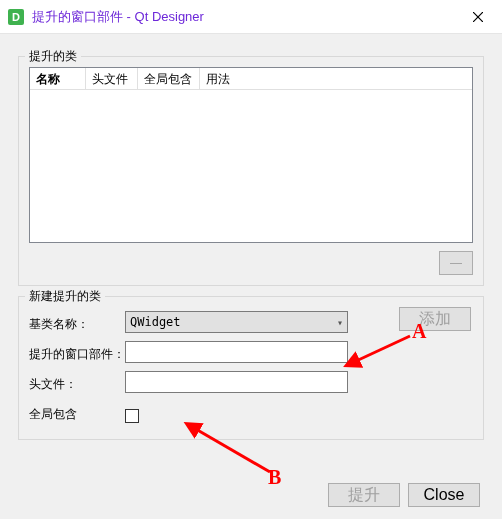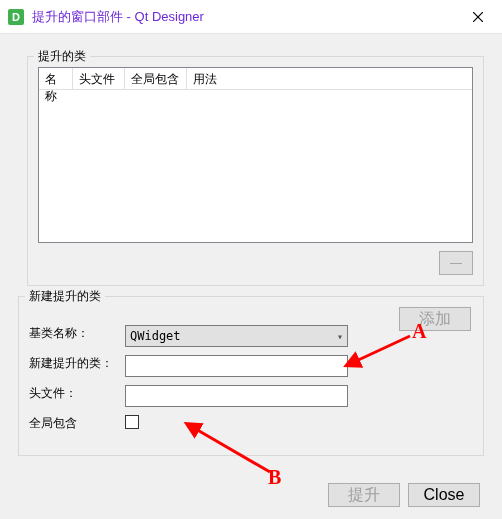--- a/index.html
+++ b/index.html
@@ -71,35 +71,35 @@
     height: 22px;
   }
   .table-head .th {
     border-right: 1px solid #e0e0e0;
     border-bottom: 1px solid #e0e0e0;
     padding: 3px 6px;
     background: #fff;
     font-size: 12px;
   }
   .th:last-child { border-right: none; }
-  .th.name   { width: 34px; }
+  .th.name   { width: 56px; font-weight: bold; }
   .th.header { width: 52px; }
   .th.global { width: 62px; }
   .th.usage  { flex: 1; }
   .remove-row { display:flex; justify-content:flex-end; margin-top:8px; }
   .btn-remove {
     width: 34px; height: 24px;
     background: #e1e1e1;
     border: 1px solid #adadad;
     color: #a0a0a0;
     display:flex; align-items:center; justify-content:center;
   }
   .form-row {
     display: flex;
-    align-items: flex-start;
+    align-items: flex-end;
     margin-bottom: 6px;
     height: 24px;
   }
   .form-label { width: 96px; font-size: 12px; color:#000; }
   .combo {
     width: 223px; height: 22px;
     border: 1px solid #7a7a7a;
     background: #e1e1e1;
     font-family: Consolas, monospace;
     font-size: 12px;
@@ -168,50 +168,50 @@
   <div class="close-btn">
     <svg width="10" height="10" viewBox="0 0 10 10">
       <line x1="0" y1="0" x2="10" y2="10" stroke="#000" stroke-width="1.2"></line>
       <line x1="10" y1="0" x2="0" y2="10" stroke="#000" stroke-width="1.2"></line>
     </svg>
   </div>
 </div>
 
 <div class="dialog-body">
 
-  <div class="group" style="margin-left:9px;">
+  <div class="group" style="">
     <div class="group-legend">提升的类</div>
     <div class="table-wrap">
       <div class="table-head">
         <div class="th name">名称</div>
         <div class="th header">头文件</div>
         <div class="th global">全局包含</div>
         <div class="th usage">用法</div>
       </div>
     </div>
     <div class="remove-row">
       <div class="btn-remove">
         <span>—</span>
       </div>
     </div>
   </div>
 
-  <div class="group" style="padding:28px 96px 10px 10px;">
+  <div class="group" style="padding:12px 96px 10px 10px;">
     <div class="group-legend">新建提升的类</div>
 
     <div class="form-row">
       <div class="form-label">基类名称：</div>
       <div class="combo">
         <span>QWidget</span>
         <span class="chev">▾</span>
       </div>
     </div>
 
     <div class="form-row">
-      <div class="form-label">新建提升的类：</div>
+      <div class="form-label">提升的窗口部件：</div>
       <input class="text-input" type="text" style="">
     </div>
 
     <div class="form-row">
       <div class="form-label">头文件：</div>
       <input class="text-input" type="text" style="">
     </div>
 
     <div class="form-row">
       <div class="form-label">全局包含</div>

